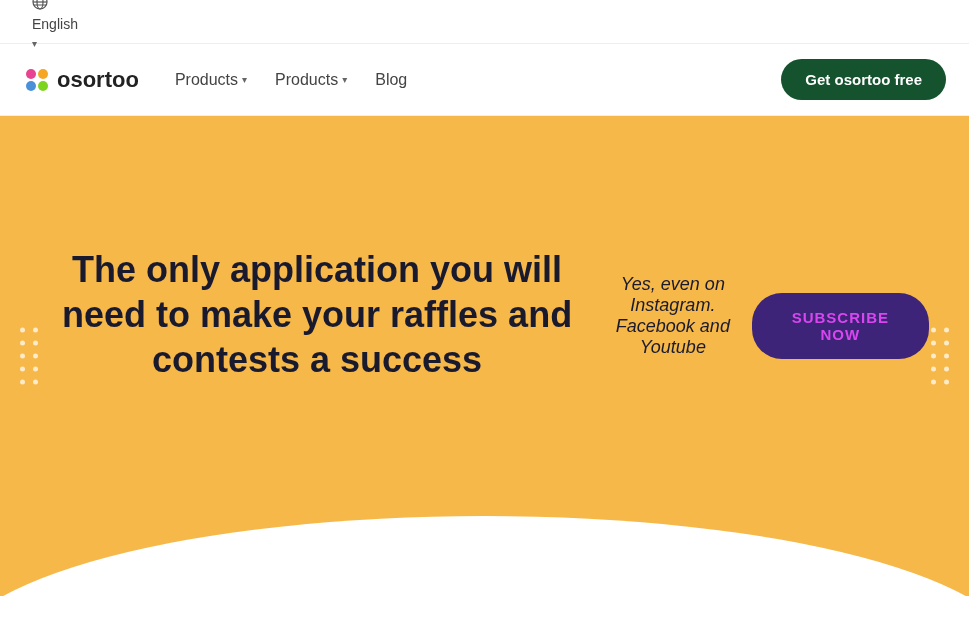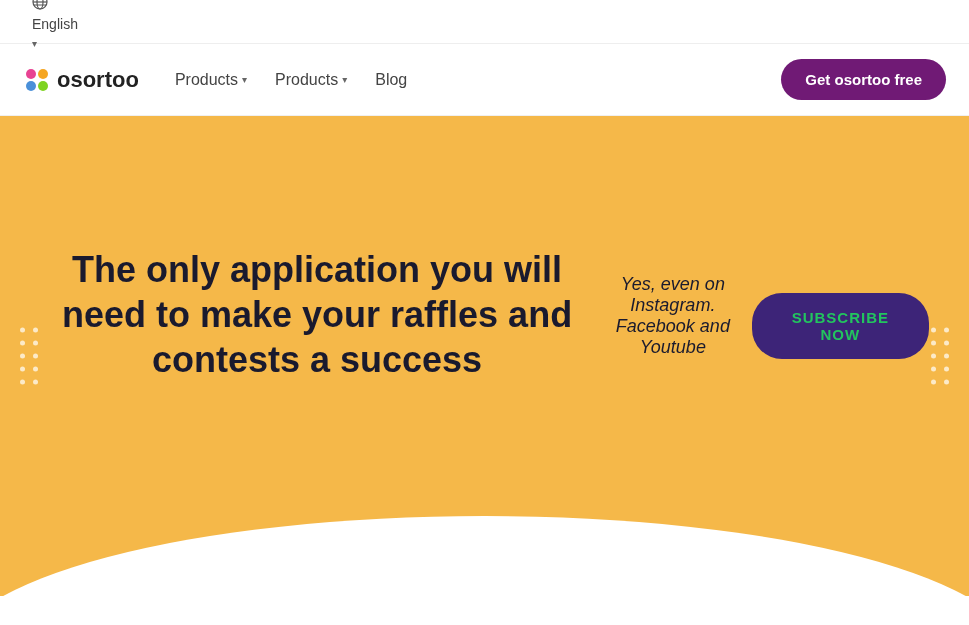--- a/index.html
+++ b/index.html
@@ -74,21 +74,21 @@
       font-size: 16px;
       display: flex;
       align-items: center;
       gap: 4px;
     }
     .nav-links .chevron {
       font-size: 10px;
       color: #666;
     }
     .cta-button {
-      background: #701a75;
+      background: #14532d;
       color: #fff;
       border: none;
       border-radius: 24px;
       padding: 12px 24px;
       font-size: 15px;
       font-weight: 600;
       cursor: pointer;
     }
 
     
@@ -123,21 +123,21 @@
       margin-bottom: 24px;
     }
     .hero-subtitle {
       font-size: 18px;
       color: #1a1a2e;
       font-style: italic;
       margin-bottom: 21px;
     }
     .subscribe-button {
       background: #3d2478;
-      color: #22c55e;
+      color: #d946ef;
       border: none;
       border-radius: 30px;
       padding: 16px 40px;
       font-size: 15px;
       font-weight: 700;
       letter-spacing: 1px;
       cursor: pointer;
       z-index: 1;
     }
 

